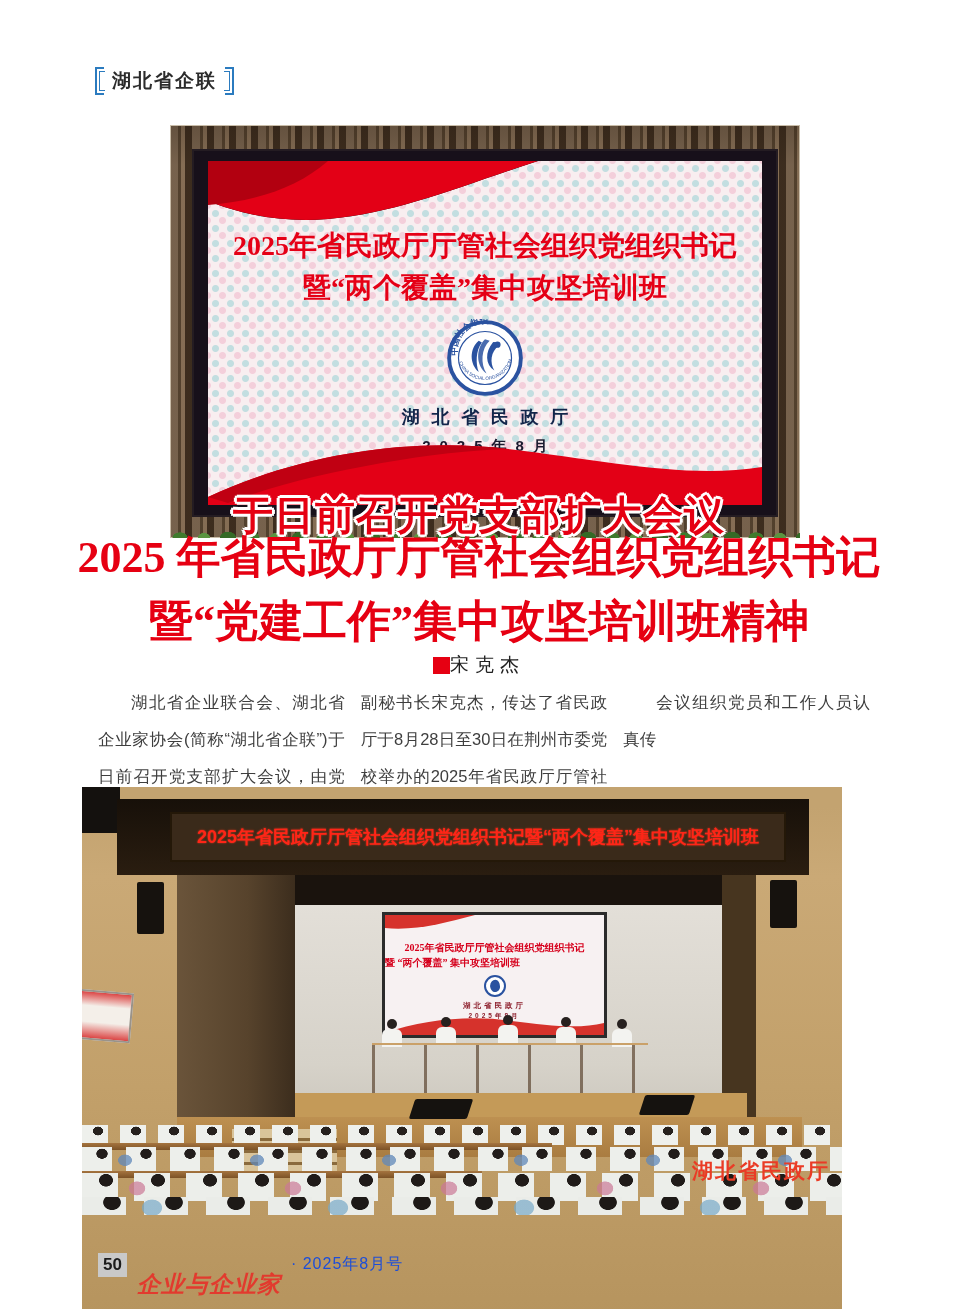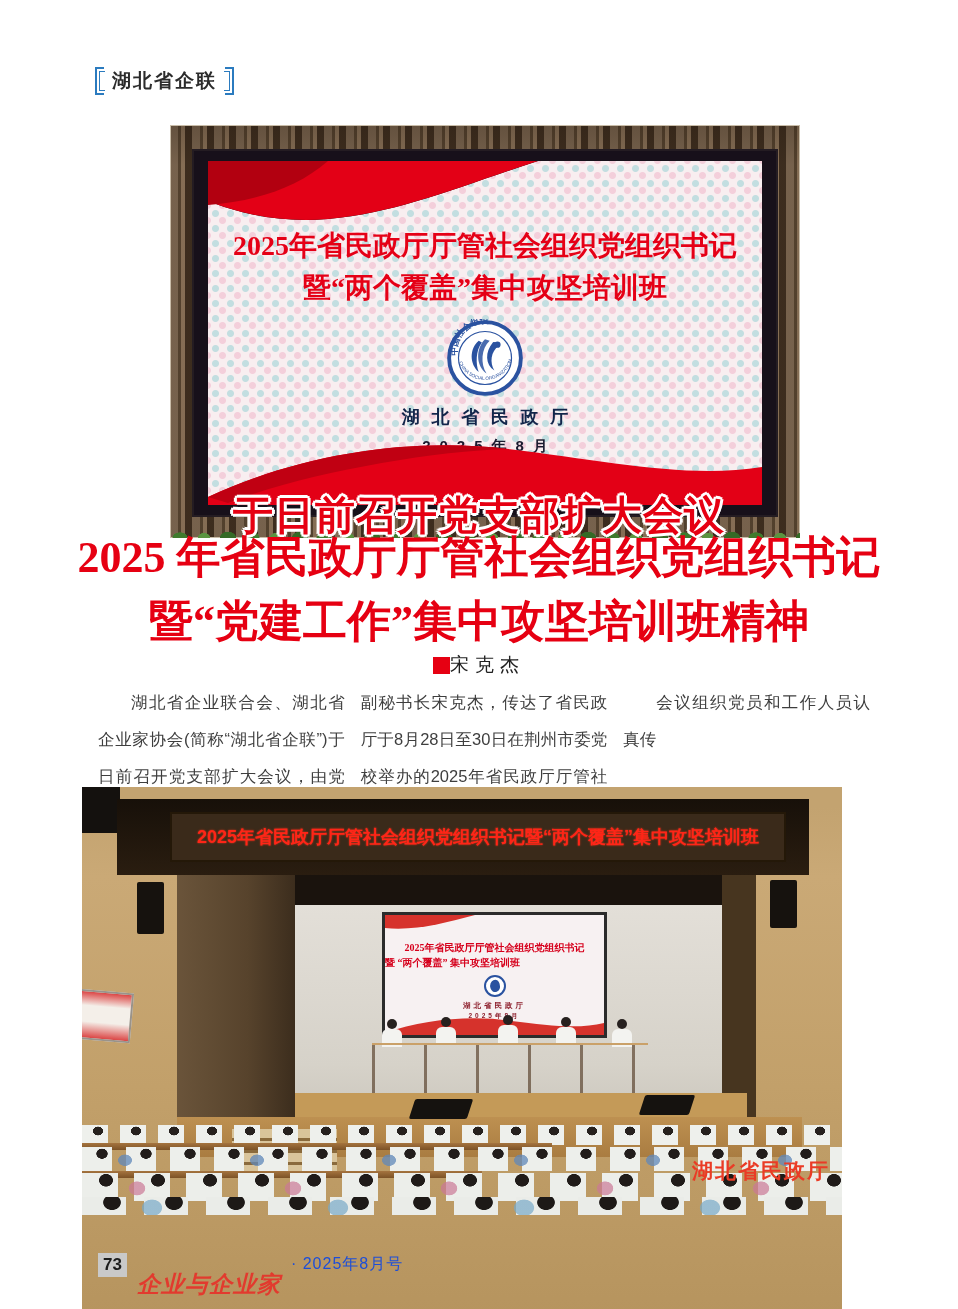--- a/index.html
+++ b/index.html
@@ -285,18 +285,18 @@
       background-image:
         radial-gradient(ellipse 14px 12px at 30px 30%, #1d1917 0 60%, rgba(0,0,0,0) 66%),
         radial-gradient(ellipse 16px 13px at 70px 60%, rgba(120,170,200,.7) 0 60%, rgba(0,0,0,0) 66%),
         repeating-linear-gradient(90deg, #eaece8 0 44px, rgba(0,0,0,0) 44px 62px);
       background-size:62px 100%, 186px 100%, 62px 100%;"></div>
 
     <figcaption class="pb-caption">湖北省民政厅</figcaption>
   </figure>
 
   <footer class="footer">
-    <span class="pno">73</span>
+    <span class="pno">50</span>
     <span class="maglogo">企业与企业家</span>
     <span class="issue">· 2025年8月号</span>
   </footer>
 
 </div>
 
 </body></html>

